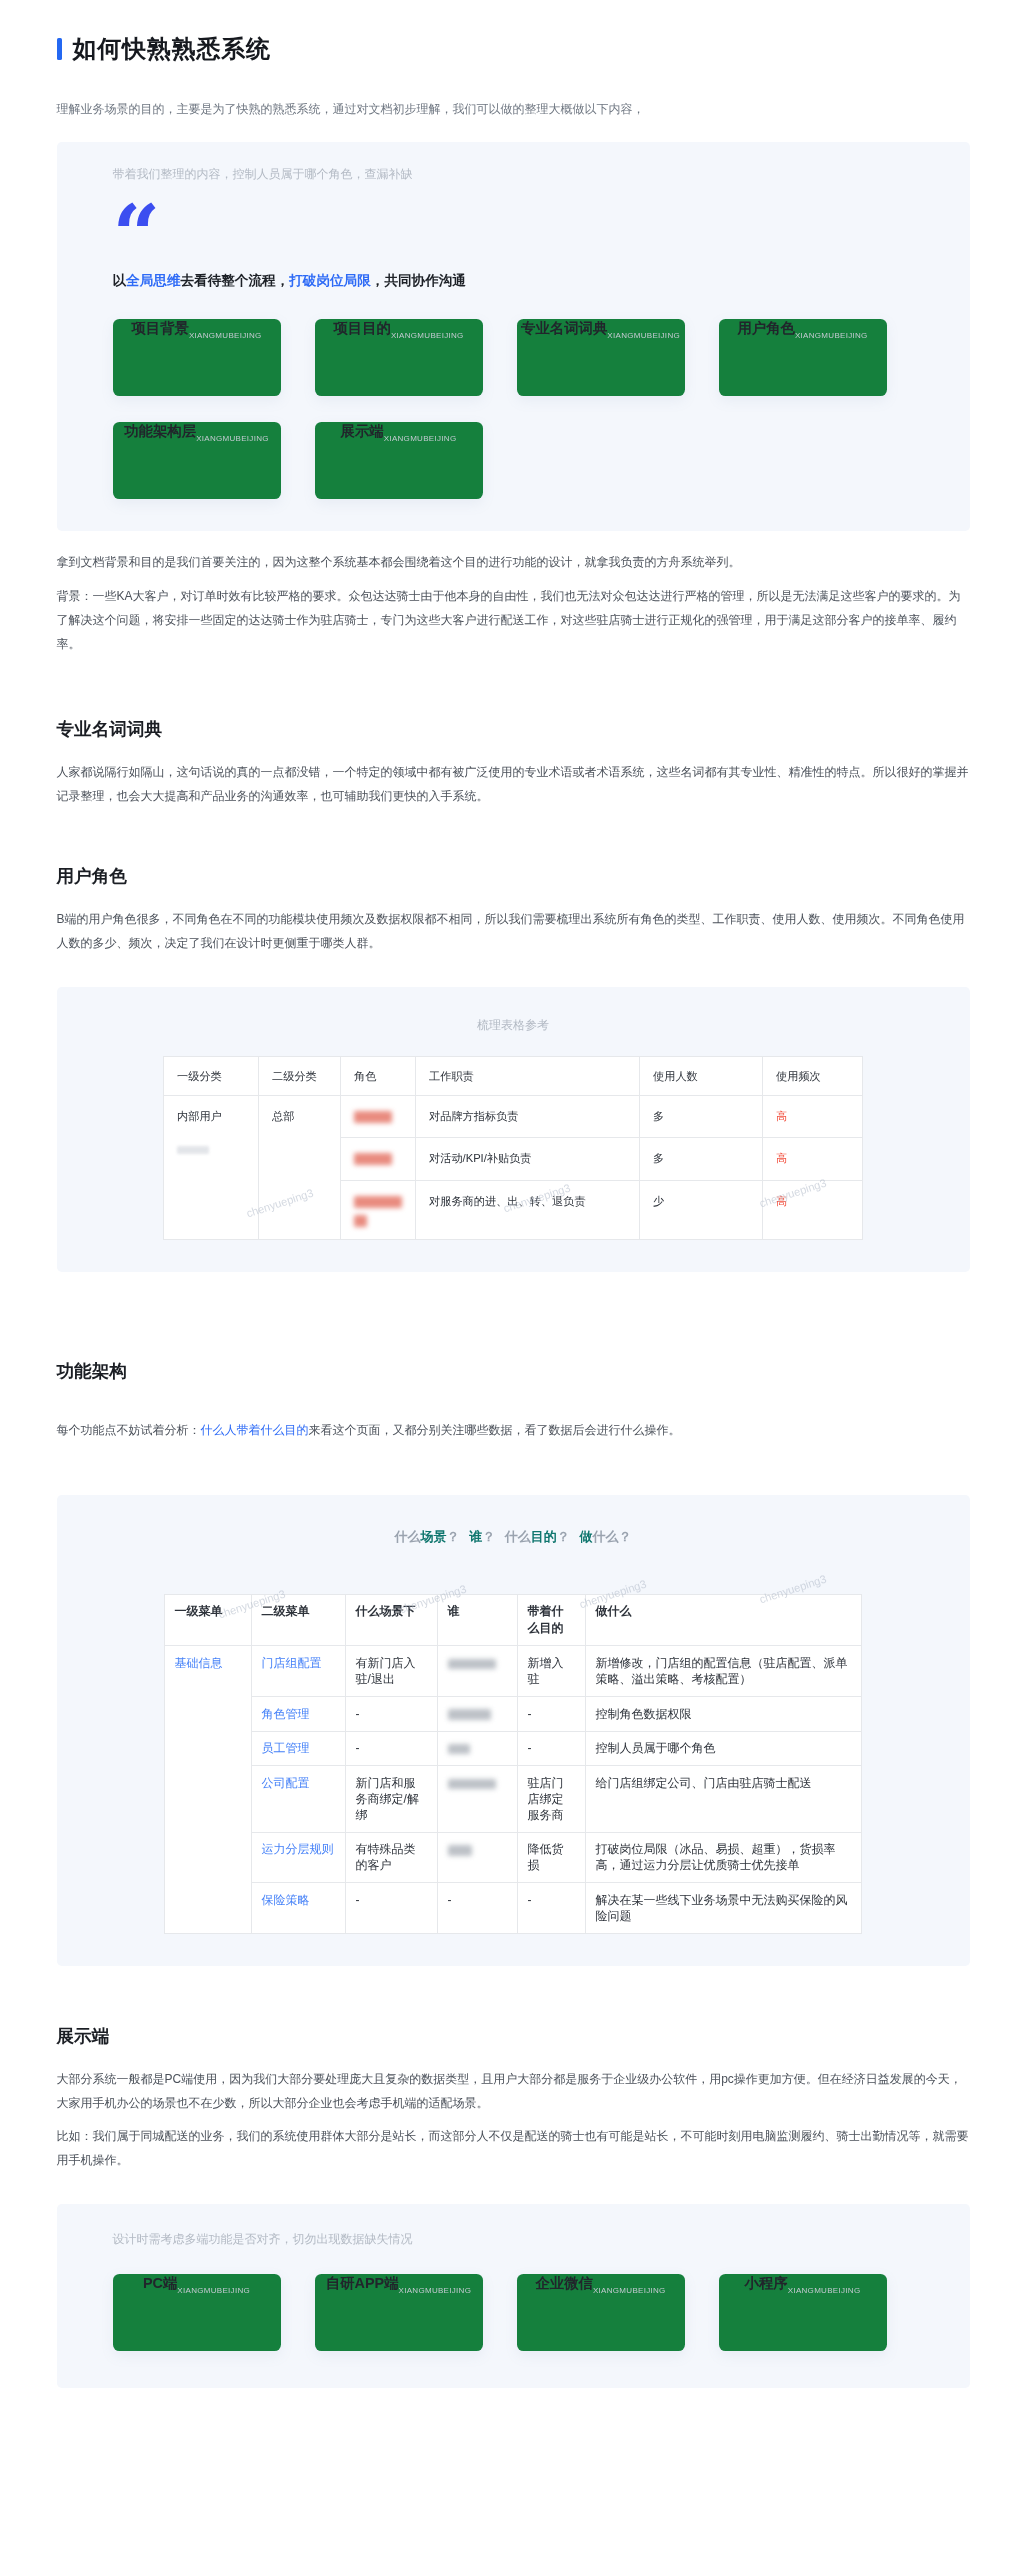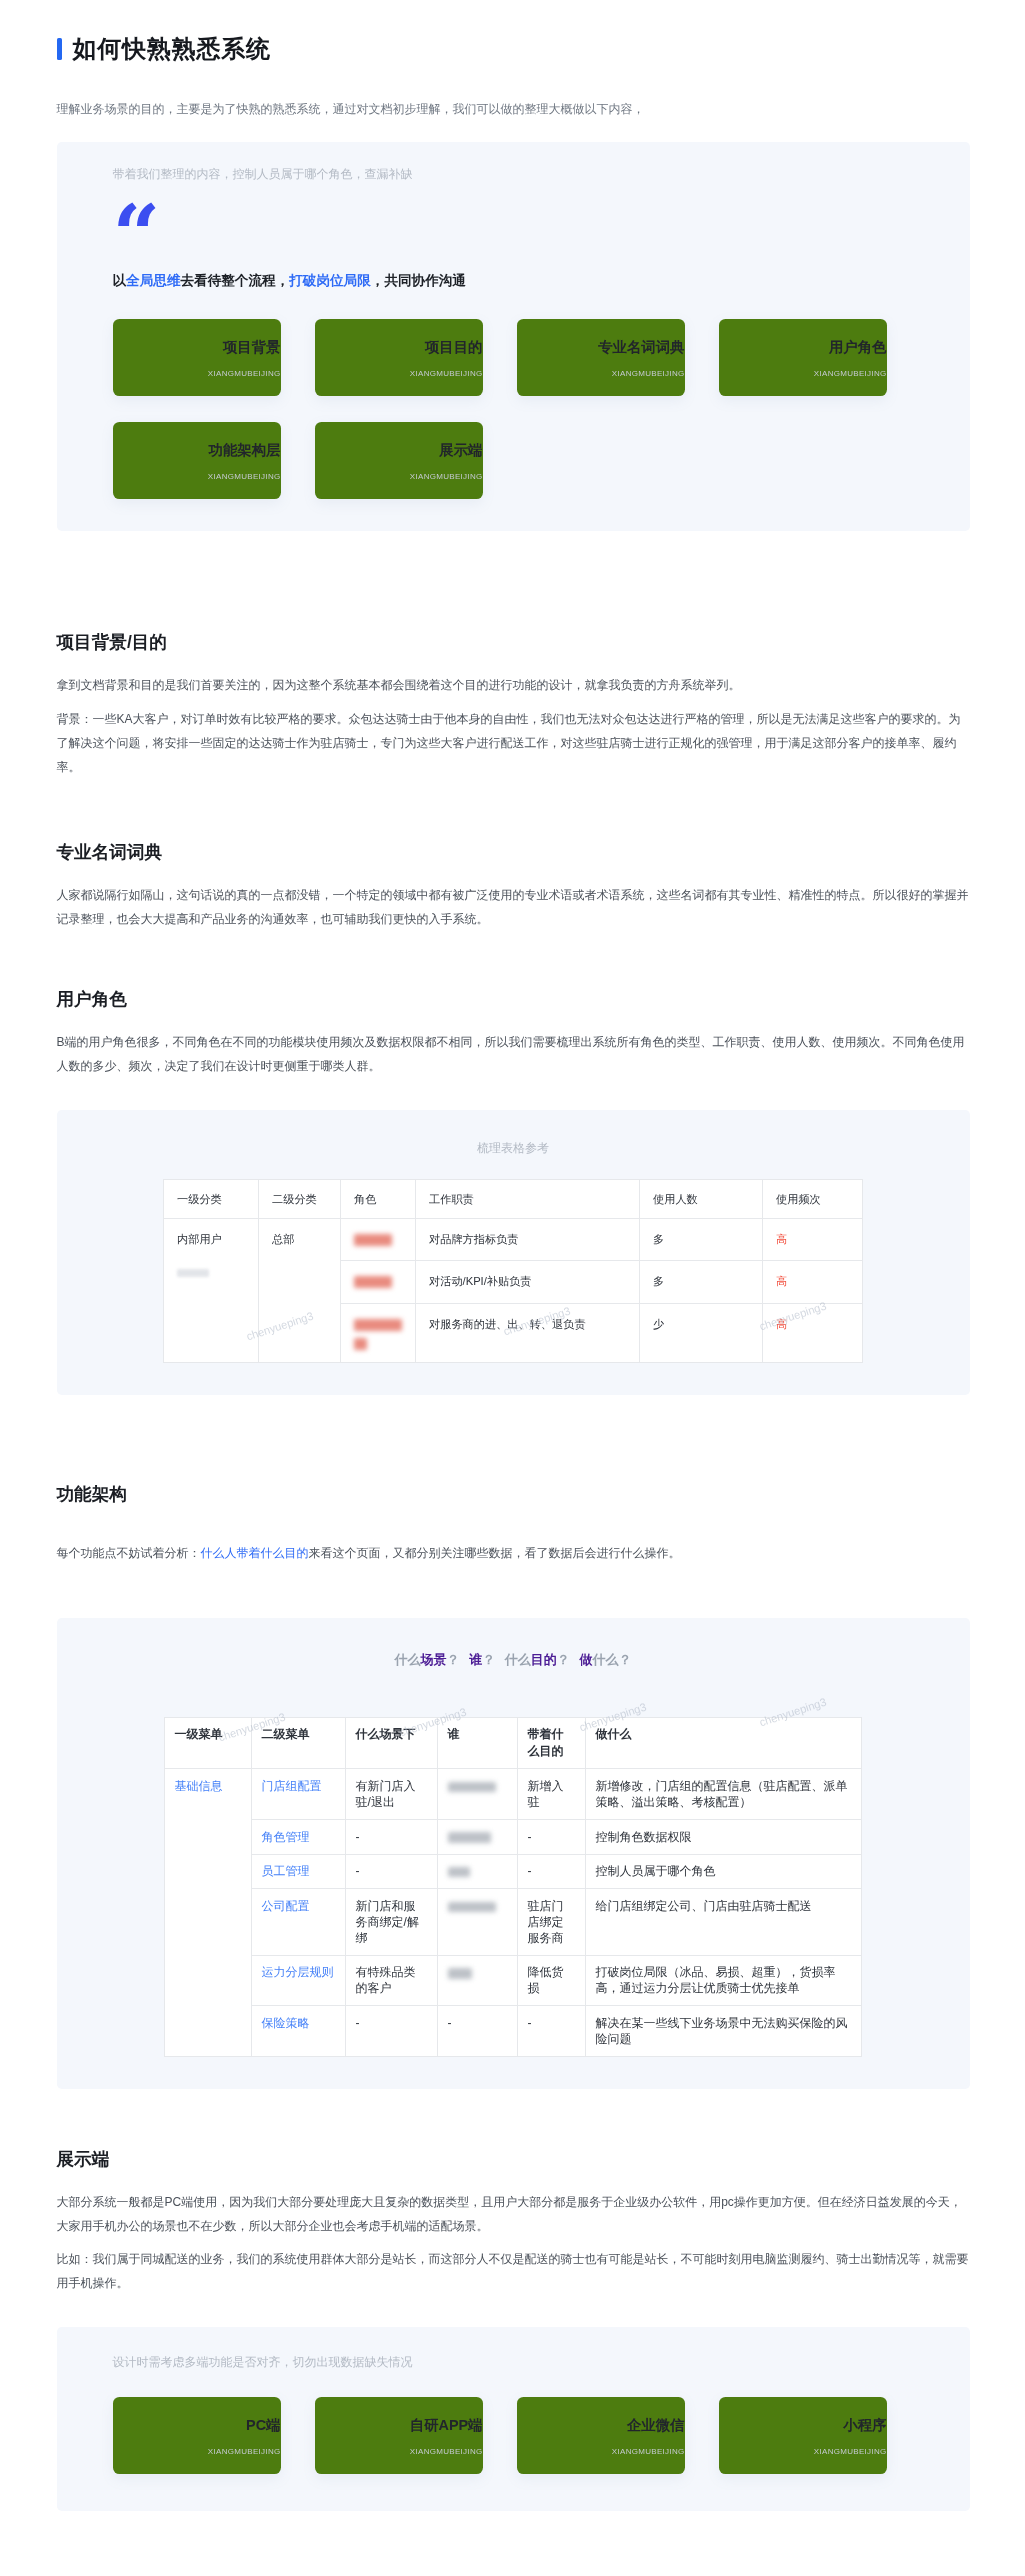--- a/index.html
+++ b/index.html
@@ -21,23 +21,23 @@
   
   .panel { background:#f4f7fc; border-radius:4.8px; position:relative; }
   .overview-panel { margin-top:22.4px; padding:24px 56px 32px 56px; }
   .hint { margin:0; font-size:12px; color:#b3bac4; line-height:17px; }
   .quote { margin-top:14.4px; height:56px; font-family:"DejaVu Serif","Liberation Serif",serif;
            font-size:83px; line-height:74px; font-weight:700; color:#3b4ef0; }
   .slogan { margin:17.6px 0 0; font-size:13.6px; font-weight:700; color:#1d2127; line-height:19px; }
   .slogan .blue { color:#2e6bf6; }
 
   .cards { display:flex; gap:34px; margin-top:29px; }
-  .card { width:168px; height:77px; background:#4d7c0f; border-radius:6.4px;
+  .card { width:168px; height:77px; background:#15803d; border-radius:6.4px;
           box-shadow:0 4.8px 13px rgba(123,145,176,.10);
-          display:flex; flex-direction:column; align-items:flex-end; justify-content:center; }
+          display:flex; flex-direction:row; align-items:flex-start; justify-content:center; }
   .card-title { font-size:14.4px; font-weight:700; color:#21252b; }
   .card-sub { margin-top:12px; font-size:8px; color:#c5cad2; letter-spacing:0.3px; }
 
   h2 { font-size:17.6px; font-weight:700; color:#1b1e24; margin:0; }
   .h-background { margin-top:99px; }
   .h-glossary   { margin-top:61px; }
   .h-roles      { margin-top:56px; }
   .h-arch       { margin-top:87px; }
   .h-display    { margin-top:58px; }
 
@@ -68,21 +68,21 @@
   .w48{width:38px}.w54{width:43px}.w60{width:48px}
   .stack { display:block; margin-top:4.8px; }
 
   
   .wm { position:absolute; font-size:11.2px; color:rgba(176,186,201,.55);
         transform:rotate(-18deg); pointer-events:none; white-space:nowrap; }
 
   
   .prompt { margin:0; text-align:center; font-size:13px; font-weight:700; line-height:19px; }
   .prompt .g { color:#9aa3af; }
-  .prompt .b { color:#4c1d95;margin-top:35px; }
+  .prompt .b { color:#0f766e;margin-top:35px; }
   .prompt .sp { margin-right:9.6px; }
 
   .display-panel { margin-top:32px; padding:27px 56px 37px 56px; }
 </style>
 </head>
 <body>
 
 <div class="page">
 
   <header class="title-row">
@@ -121,21 +121,20 @@
         <div class="card-sub">XIANGMUBEIJING</div>
       </div>
       <div class="card">
         <div class="card-title">展示端</div>
         <div class="card-sub">XIANGMUBEIJING</div>
       </div>
     </div>
   </section>
 
   <section>
-    <h2 class="h-background">项目背景/目的</h2>
     <p class="body">拿到文档背景和目的是我们首要关注的，因为这整个系统基本都会围绕着这个目的进行功能的设计，就拿我负责的方舟系统举列。</p>
     <p class="body">背景：一些KA大客户，对订单时效有比较严格的要求。众包达达骑士由于他本身的自由性，我们也无法对众包达达进行严格的管理，所以是无法满足这些客户的要求的。为了解决这个问题，将安排一些固定的达达骑士作为驻店骑士，专门为这些大客户进行配送工作，对这些驻店骑士进行正规化的强管理，用于满足这部分客户的接单率、履约率。</p>
   </section>
 
   <section>
     <h2 class="h-glossary">专业名词词典</h2>
     <p class="body">人家都说隔行如隔山，这句话说的真的一点都没错，一个特定的领域中都有被广泛使用的专业术语或者术语系统，这些名词都有其专业性、精准性的特点。所以很好的掌握并记录整理，也会大大提高和产品业务的沟通效率，也可辅助我们更快的入手系统。</p>
   </section>
 
   <section>

